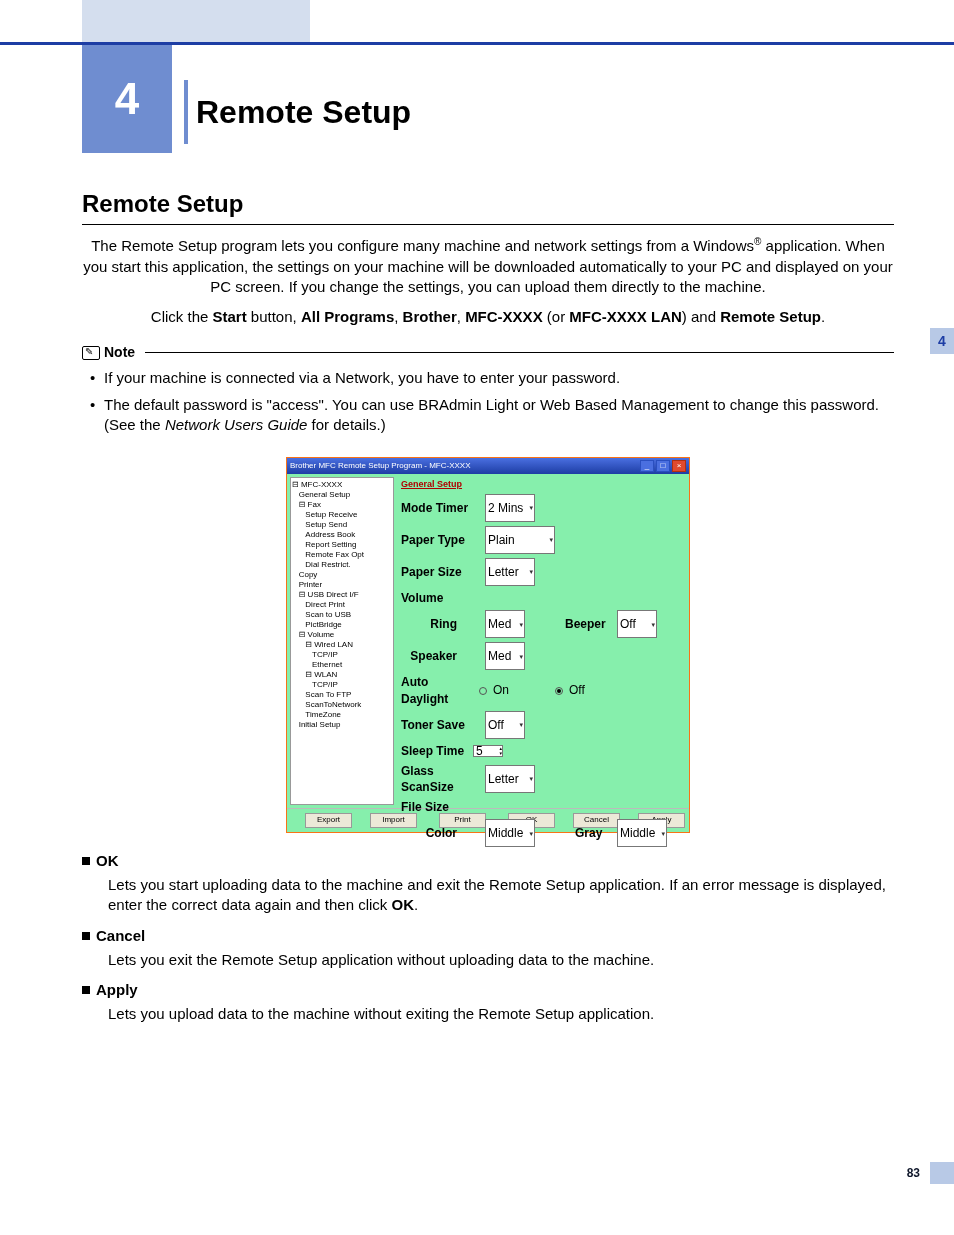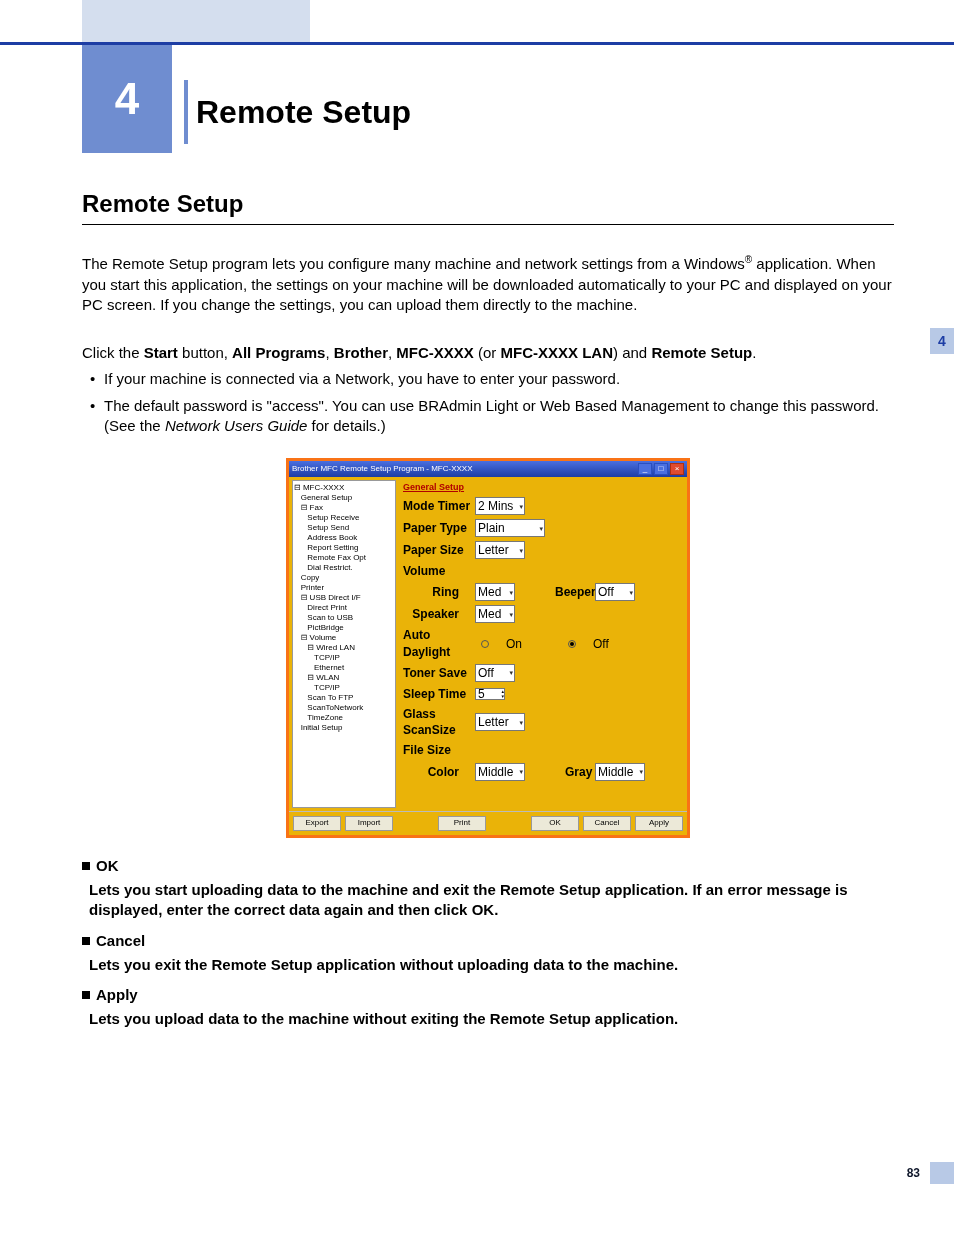--- a/index.html
+++ b/index.html
@@ -63,21 +63,21 @@
   left: 82px; top: 188px;
   width: 812px;
   font-size: 15px;
   line-height: 1.35;
 }
 .section-title {
   font-size: 24px;
   font-weight: bold;
 }
 .hr-thin { border: none; border-top: 1px solid #000; margin-top: 4px; }
-.para { margin-top: 28px; }
+.para { margin-top: 10px; text-align: center; }
 sup { font-size: 10px; vertical-align: super; }
 .note-head {
   margin-top: 16px;
   display: flex;
   align-items: center;
   gap: 4px;
 }
 .note-icon {
   width: 18px; height: 14px;
   border: 1px solid #000;
@@ -96,22 +96,22 @@
   margin-left: 6px;
 }
 .bullets { margin-top: 6px; }
 .bullets li { margin-left: 22px; margin-top: 6px; list-style: none; position: relative; font-size: 15px; }
 .bullets li::before { content: "•"; position: absolute; left: -14px; }
 .italic { font-style: italic; }
 
 .screenshot {
   margin: 22px auto 0;
   width: 404px;
-  border: 3px solid #f97316;
-  background: #eab308;
+  border: 1px solid #f97316;
+  background: #86efac;
   font-size: 8px;
 }
 .titlebar {
   background: linear-gradient(#4a6fe0, #1d3da4);
   color: #fff;
   height: 16px;
   display: flex;
   align-items: center;
   padding: 0 3px;
   font-size: 8px;
@@ -148,71 +148,73 @@
   text-decoration: underline;
   font-weight: bold;
   font-size: 9px;
 }
 .frow { display: flex; align-items: center; margin-top: 4px; font-size: 12px; }
 .flabel { width: 72px; font-weight: bold; }
 .flabel.indent { width: 72px; text-align: right; padding-right: 16px; font-weight: bold; }
 .dd {
   background: #fff;
   border: 1px solid #777;
-  height: 18px;
+  height: 28px;
   display: inline-flex;
   align-items: center;
   padding: 0 2px;
   position: relative;
+  margin-left: 12px;
 }
 .dd.w50 { width: 50px; }
 .dd.w70 { width: 70px; }
 .dd.w40 { width: 40px; }
 .dd::after {
   content: "▾";
   position: absolute;
   right: 1px;
   font-size: 7px;
   color: #333;
 }
 .spin {
   background: #fff;
   border: 1px solid #777;
   height: 12px; width: 30px;
   display: inline-flex; align-items: center;
   padding: 0 2px;
   position: relative;
 }
 .spin::after { content: "▴\A▾"; white-space: pre; position: absolute; right: 0; font-size: 5px; line-height: 5px; }
-.radio { display: inline-flex; align-items: center; gap: 17px; margin-left: 6px; }
+.radio { display: inline-flex; align-items: center; gap: 6px; margin-left: 6px; }
 .radio-dot { width: 8px; height: 8px; border: 1px solid #555; border-radius: 50%; display: inline-block; position: relative; }
 .radio-dot.sel::after { content: ""; width: 4px; height: 4px; background: #000; border-radius: 50%; position: absolute; left: 1px; top: 1px; }
 .gap { width: 40px; display: inline-block; }
 .ss-btnrow {
   border-top: 1px solid #bbb;
   display: flex;
   gap: 4px;
   padding: 4px;
   align-items: center;
   font-size: 8px;
 }
 .ss-btn {
   background: #ece9d8;
   border: 1px solid #999;
   padding: 1px 0;
   width: 48px;
   text-align: center;
+  margin-left: 14px;
 }
 .ss-btnrow .flex { flex: 1; }
 
 .desc-list { margin-top: 18px; font-size: 15px; }
 .desc-item { margin-top: 10px; }
 .desc-head { font-weight: bold; }
 .sq { display: inline-block; width: 8px; height: 8px; background: #000; margin-right: 6px; margin-bottom: 1px; }
-.desc-body { margin: 4px 0 0 7px; font-weight: bold; }
+.desc-body { margin: 4px 0 0 26px; }
 
 .page-num {
   position: absolute;
   right: 34px;
   top: 1166px;
   font-size: 12px;
   font-weight: bold;
   color: #0f172a;
 }
 .page-num-stripe {
@@ -236,20 +238,25 @@
   <hr class="hr-thin">
 
   <p class="para">
     <span>The Remote Setup program lets you configure many machine and network settings from a Windows</span><sup>®</sup><span> application. When you start this application, the settings on your machine will be downloaded automatically to your PC and displayed on your PC screen. If you change the settings, you can upload them directly to the machine.</span>
   </p>
 
   <p class="para">
     <span>Click the </span><b>Start</b><span> button, </span><b>All Programs</b><span>, </span><b>Brother</b><span>, </span><b>MFC-XXXX</b><span> (or </span><b>MFC-XXXX LAN</b><span>) and </span><b>Remote Setup</b><span>.</span>
   </p>
 
+  <div class="note-head">
+    <span class="note-icon"></span>
+    <span class="note-label">Note</span>
+    <span class="note-rule"></span>
+  </div>
   <ul class="bullets">
     <li>If your machine is connected via a Network, you have to enter your password.</li>
     <li id="note2">The default password is "access". You can use BRAdmin Light or Web Based Management to change this password. (See the <span class="italic">Network Users Guide</span> for details.)</li>
   </ul>
 
   <div class="screenshot">
     <div class="titlebar">
       <span>Brother MFC Remote Setup Program - MFC-XXXX</span>
       <span class="spacer"></span>
       <span class="win-btn">_</span>

